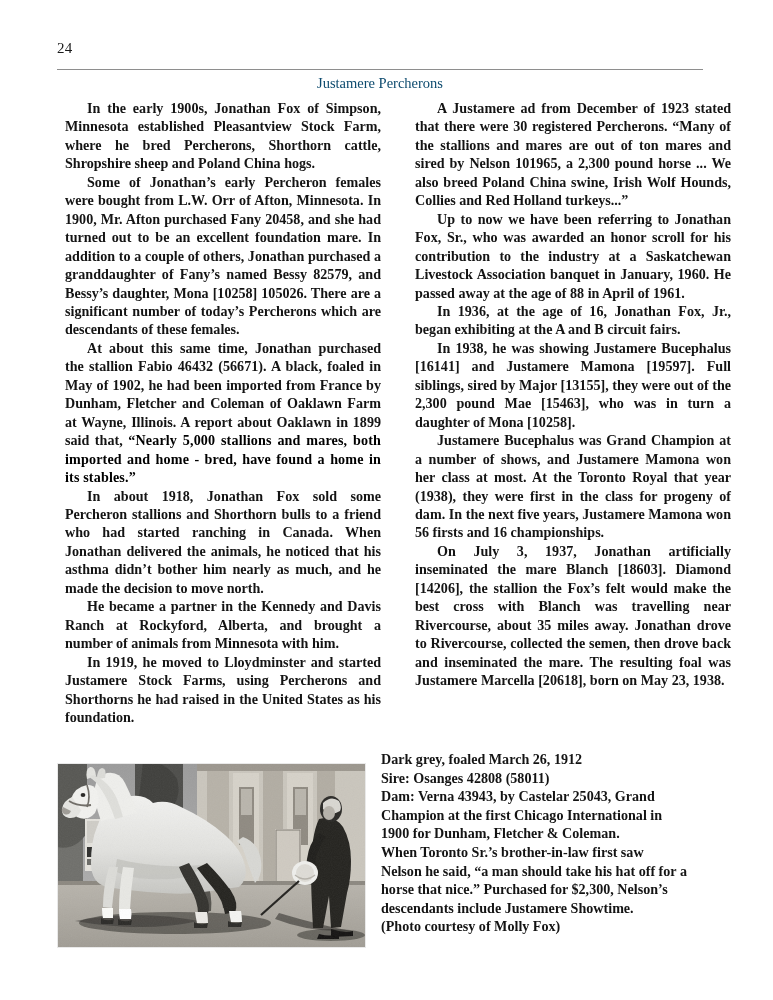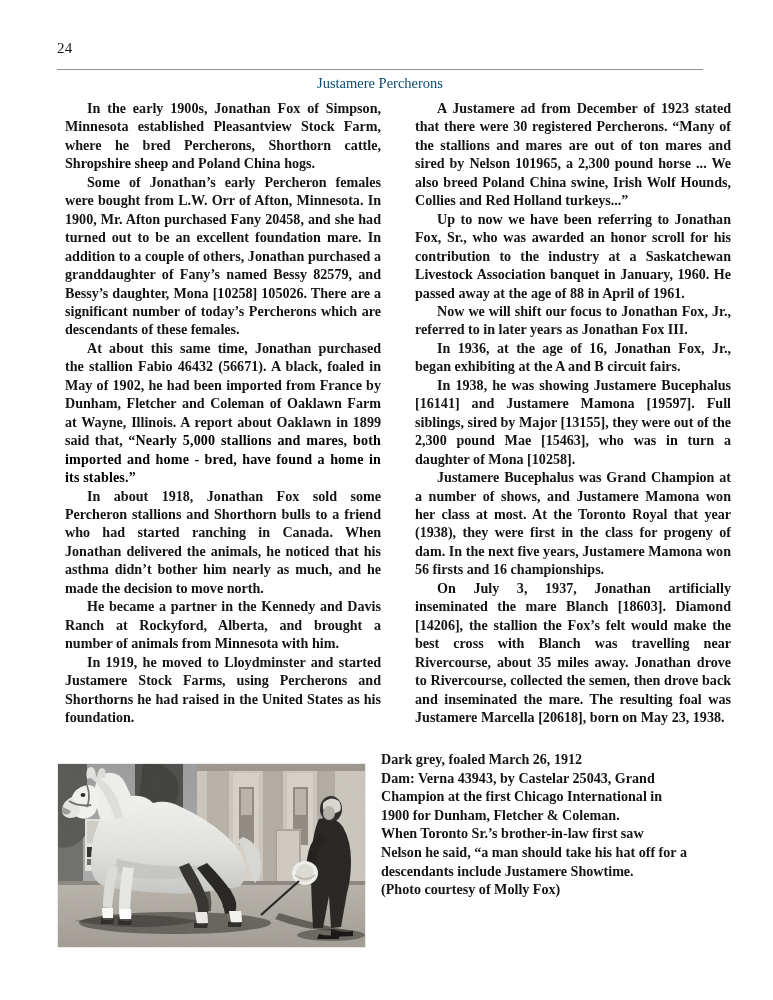--- a/index.html
+++ b/index.html
@@ -117,21 +117,20 @@
     <p>Some of Jonathan’s early Percheron females were bought from L.W. Orr of Afton, Minnesota. In 1900, Mr. Afton purchased Fany 20458, and she had turned out to be an excellent foundation mare. In addition to a couple of others, Jonathan purchased a granddaughter of Fany’s named Bessy 82579, and Bessy’s daughter, Mona [10258] 105026. There are a significant number of today’s Percherons which are descendants of these females.</p>
     <p><span>At about this same time, Jonathan purchased the stallion Fabio 46432 (56671). A black, foaled in May of 1902, he had been imported from France by Dunham, Fletcher and Coleman of Oaklawn Farm at Wayne, Illinois. A report about Oaklawn in 1899 said that, </span><span class="strongquote">“Nearly 5,000 stallions and mares, both imported and home - bred, have found a home in its stables.”</span></p>
     <p>In about 1918, Jonathan Fox sold some Percheron stallions and Shorthorn bulls to a friend who had started ranching in Canada. When Jonathan delivered the animals, he noticed that his asthma didn’t bother him nearly as much, and he made the decision to move north.</p>
     <p>He became a partner in the Kennedy and Davis Ranch at Rockyford, Alberta, and brought a number of animals from Minnesota with him.</p>
     <p>In 1919, he moved to Lloydminster and started Justamere Stock Farms, using Percherons and Shorthorns he had raised in the United States as his foundation.</p>
   </div>
 
   <div class="col col-right">
     <p>A Justamere ad from December of 1923 stated that there were 30 registered Percherons. “Many of the stallions and mares are out of ton mares and sired by Nelson 101965, a 2,300 pound horse ... We also breed Poland China swine, Irish Wolf Hounds, Collies and Red Holland turkeys...”</p>
     <p>Up to now we have been referring to Jonathan Fox, Sr., who was awarded an honor scroll for his contribution to the industry at a Saskatchewan Livestock Association banquet in January, 1960. He passed away at the age of 88 in April of 1961.</p>
-    <p>Now we will shift our focus to Jonathan Fox, Jr., referred to in later years as Jonathan Fox III.</p>
     <p>In 1936, at the age of 16, Jonathan Fox, Jr., began exhibiting at the A and B circuit fairs.</p>
     <p>In 1938, he was showing Justamere Bucephalus [16141] and Justamere Mamona [19597]. Full siblings, sired by Major [13155], they were out of the 2,300 pound Mae [15463], who was in turn a daughter of Mona [10258].</p>
     <p>Justamere Bucephalus was Grand Champion at a number of shows, and Justamere Mamona won her class at most. At the Toronto Royal that year (1938), they were first in the class for progeny of dam.  In the next five years, Justamere Mamona won 56 firsts and 16 championships.</p>
     <p>On July 3, 1937, Jonathan artificially inseminated the mare Blanch [18603]. Diamond [14206], the stallion the Fox’s felt would make the best cross with Blanch was travelling near Rivercourse, about 35 miles away. Jonathan drove to Rivercourse, collected the semen, then drove back and inseminated the mare. The resulting foal was Justamere Marcella [20618], born on May 23, 1938.</p>
   </div>
 
   <div class="photo-frame">
     <svg viewBox="0 0 309 185" preserveAspectRatio="none">
       <defs>
         <linearGradient id="skyg" x1="0" y1="0" x2="0" y2="1">
@@ -261,22 +260,24 @@
       <path d="M262 171 q12 3 20 0 l0 5 l-22 0 z" fill="#141312"></path>
       <path d="M274 166 q12 4 22 2 l0 5 l-22 1 z" fill="#141312"></path>
 
       <rect x="0" y="0" width="309" height="185" filter="url(#grain)" fill="none" opacity="0.5"></rect>
       <rect x="0" y="0" width="309" height="185" fill="none" stroke="#e9e9e9" stroke-width="2"></rect>
     </svg>
   </div>
 
   <div class="caption">
     <span class="line">Dark grey, foaled March 26, 1912</span>
+    <span class="line">Sire: Osanges 42808 (58011)</span>
     <span class="line">Dam: Verna 43943, by Castelar 25043, Grand</span>
     <span class="line">Champion at the first Chicago International in</span>
     <span class="line">1900 for Dunham, Fletcher &amp; Coleman.</span>
     <span class="line">When Toronto Sr.’s brother-in-law first saw</span>
     <span class="line">Nelson he said, “a man should take his hat off for a</span>
+    <span class="line">horse that nice.” Purchased for $2,300, Nelson’s</span>
     <span class="line">descendants include Justamere Showtime.</span>
     <span class="credit">(Photo courtesy of Molly Fox)</span>
   </div>
 
 </div>
 
 </body></html>

